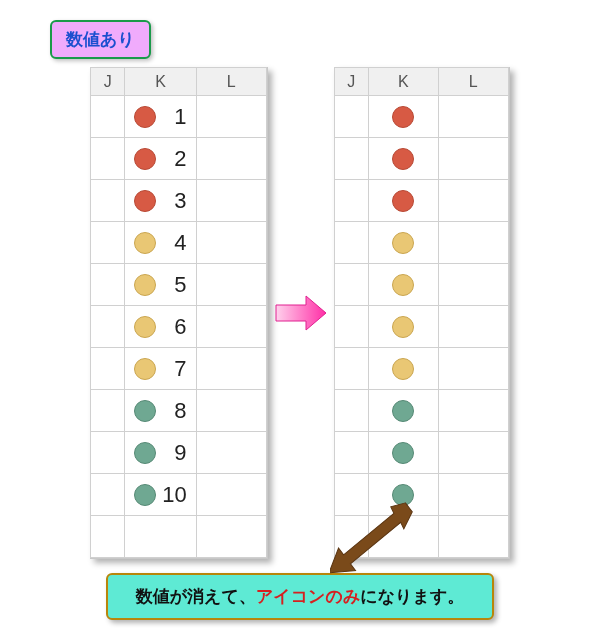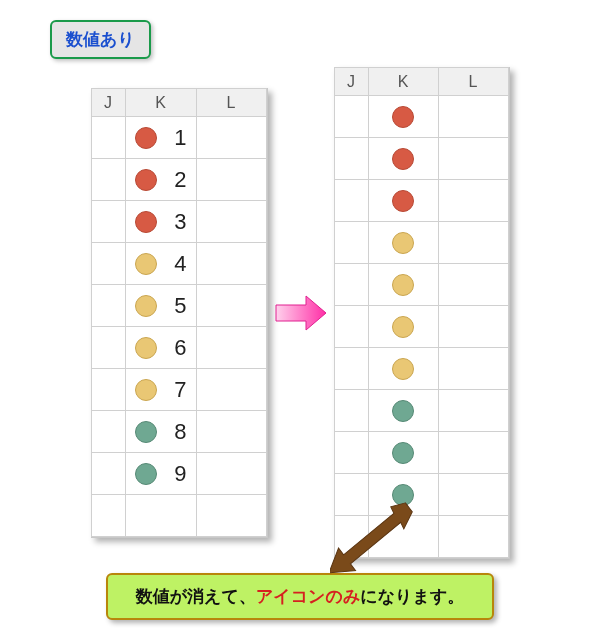--- a/index.html
+++ b/index.html
@@ -12,21 +12,21 @@
   }
   .labels-row {
     display: flex;
     justify-content: space-between;
     padding: 0 40px;
     margin-bottom: 8px;
   }
   .label-box {
     border: 2px solid #1a9a4a;
     border-radius: 6px;
-    background: #e5e5e5;
+    background: #f0abfc;
     padding: 6px 14px;
     color: #1a4fcf;
     font-weight: bold;
     font-size: 17px;
     box-shadow: 2px 2px 4px rgba(0,0,0,0.25);
   }
   .tables-row {
     display: flex;
     align-items: center;
     justify-content: center;
@@ -88,21 +88,21 @@
     display: flex;
     justify-content: center;
   }
   .caption-wrap {
     position: relative;
     margin-top: 14px;
     display: flex;
     justify-content: center;
   }
   .caption-box {
-    background: #bef264;
+    background: #5eead4;
     border: 2px solid #b8860b;
     border-radius: 6px;
     padding: 10px 28px;
     font-weight: bold;
     font-size: 17px;
     color: #111;
     box-shadow: 3px 3px 5px rgba(0,0,0,0.3);
   }
   .caption-box .hl { color: #d62020; }
   .callout-arrow {
@@ -215,20 +215,30 @@
             <td>
               <div class="cell-k">
                 <span class="circle c-green"></span>
                 <span class="val">9</span>
               </div>
             </td>
             <td></td>
           </tr>
           <tr>
             <td class="col-narrow"></td>
+            <td>
+              <div class="cell-k">
+                <span class="circle c-green"></span>
+                <span class="val">10</span>
+              </div>
+            </td>
+            <td></td>
+          </tr>
+          <tr>
+            <td class="col-narrow"></td>
             <td></td>
             <td></td>
           </tr>
         </tbody>
     </table>
   </div>
 
   <div class="arrow-wrap">
     <svg width="54" height="40" viewBox="0 0 54 40">
       <defs>

